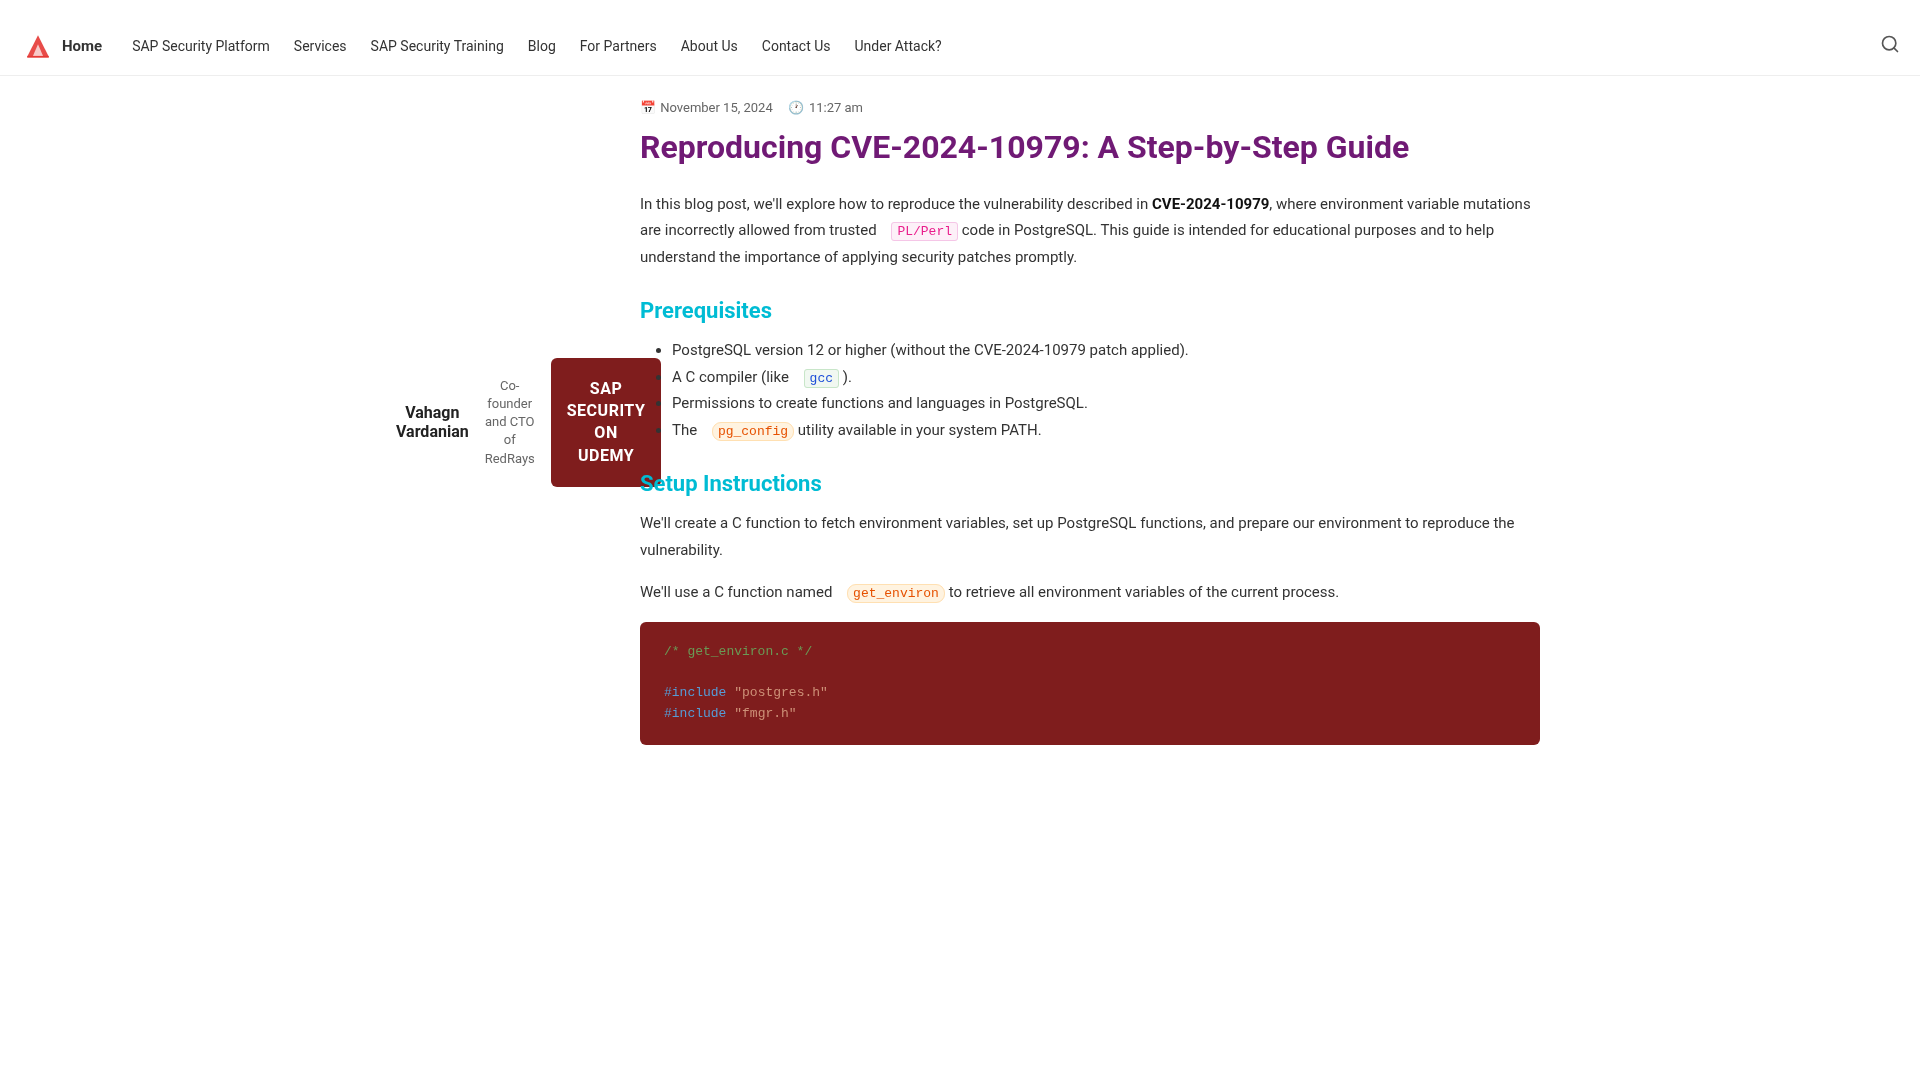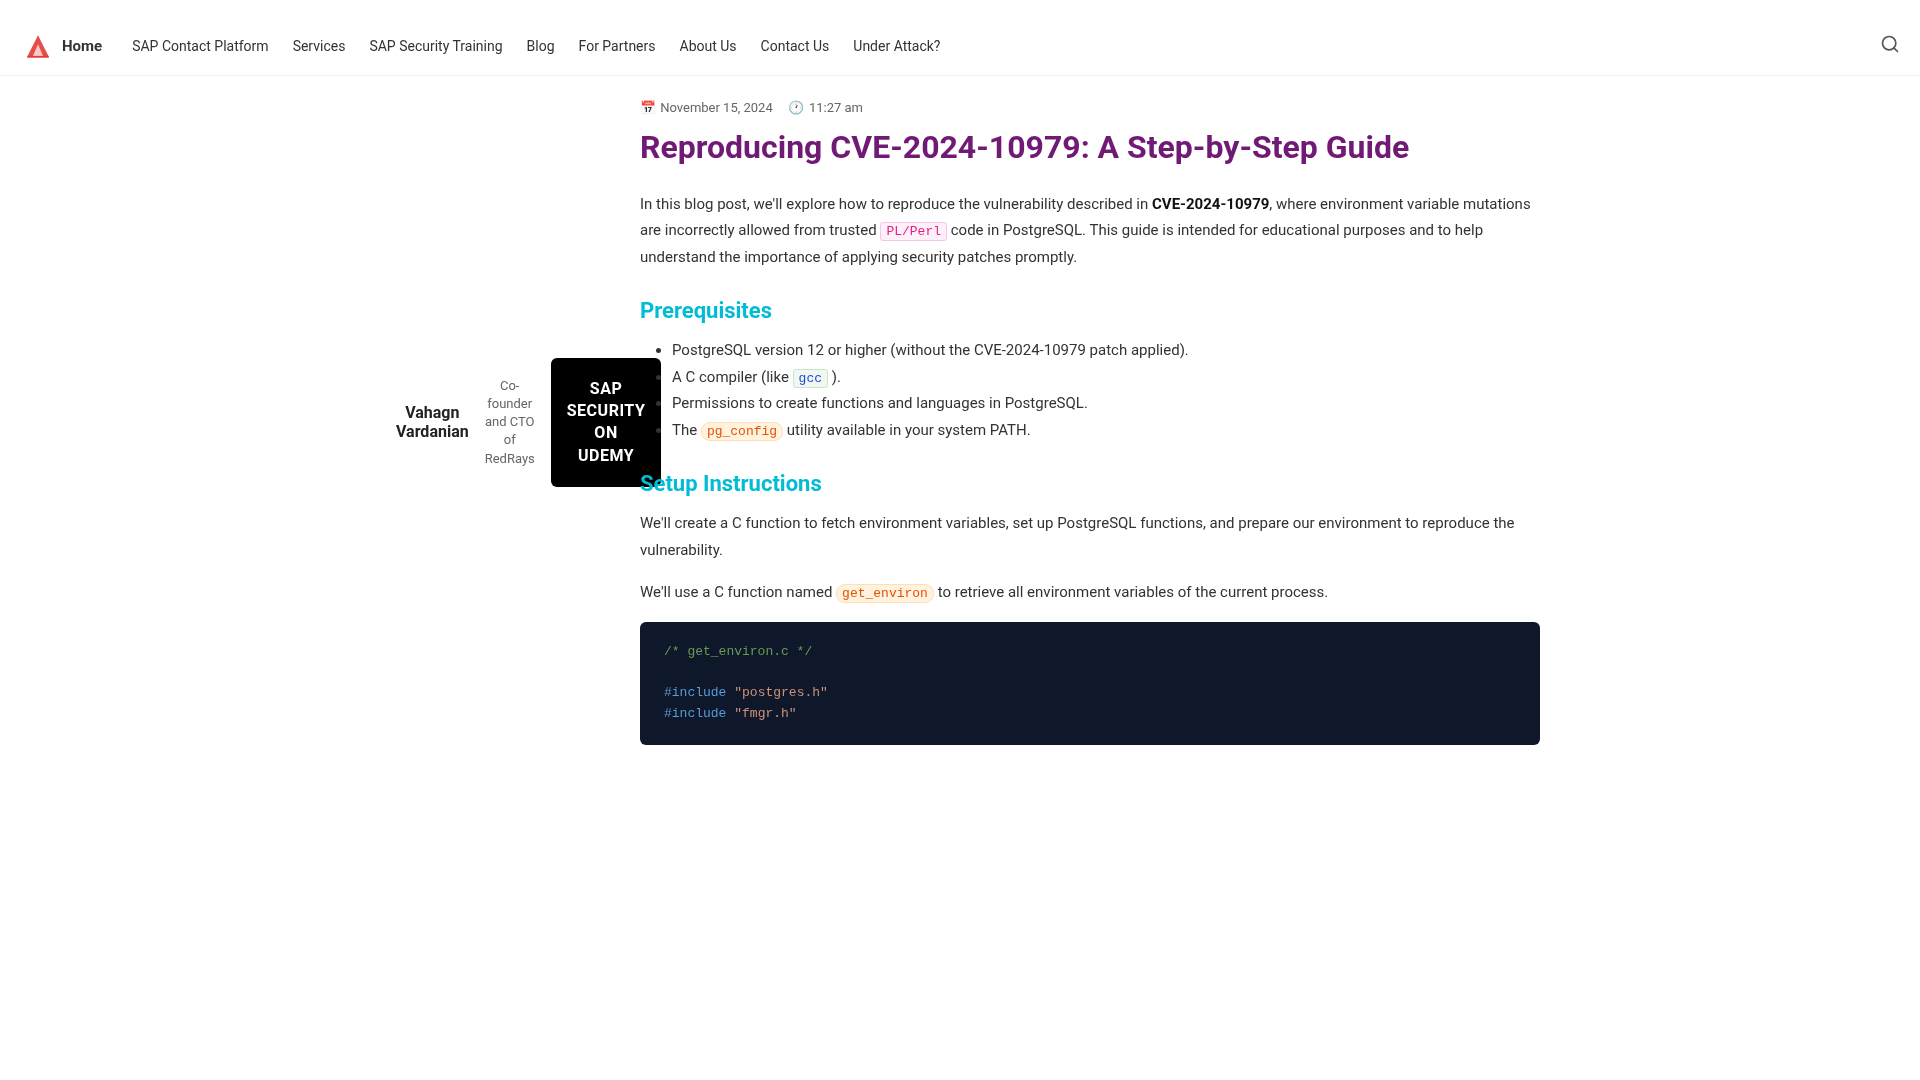--- a/index.html
+++ b/index.html
@@ -88,21 +88,21 @@
       text-align: center;
       color: #222;
     }
     .author-title {
       font-size: 13px;
       color: #666;
       text-align: center;
       line-height: 1.4;
     }
     .udemy-banner {
-      background: #000000;
+      background: #7f1d1d;
       color: #fff;
       padding: 20px 16px;
       border-radius: 6px;
       text-align: center;
       font-weight: 700;
       font-size: 16px;
       line-height: 1.4;
       width: 155px;
       cursor: pointer;
       text-transform: uppercase;
@@ -143,20 +143,21 @@
       margin-bottom: 16px;
       font-size: 15px;
     }
     .inline-code {
       background: #f5f5f5;
       border: 1px solid #ddd;
       border-radius: 3px;
       padding: 1px 5px;
       font-family: 'Courier New', monospace;
       font-size: 13px;
+      margin-left: 11px;
     }
     .inline-code.highlight-pink { color: #e91e8c; background: #fdf0f8; border-color: #f5c6e7; }
     .inline-code.highlight-green { color: #1d4ed8; background: #f1f8f1; border-color: #c8e6c9; }
     .inline-code.highlight-orange { color: #e65100; background: #fff3e0; border-color: #ffe0b2; border-radius: 9px; }
     .cve-bold { font-weight: 700; color: #111; }
 
     .section-heading {
       font-size: 22px;
       font-weight: 700;
       color: #00bcd4;
@@ -175,21 +176,21 @@
       margin-bottom: 16px;
     }
     .prereq-list li {
       font-size: 15px;
       line-height: 1.75;
       color: #333;
     }
 
     
     .code-block {
-      background: #0f172a;
+      background: #7f1d1d;
       border-radius: 6px;
       padding: 20px 24px;
       margin-top: 16px;
       overflow-x: auto;
     }
     .code-block pre {
       font-family: 'Courier New', Courier, monospace;
       font-size: 13px;
       color: #d4d4d4;
       line-height: 1.6;
@@ -209,21 +210,21 @@
       <rect width="40" height="40" rx="4" fill="#fff"></rect>
 
       <polygon points="8,32 20,8 32,32" fill="#e53935" opacity="0.9"></polygon>
       <polygon points="14,32 20,18 26,32" fill="#fff" opacity="0.7"></polygon>
       <line x1="8" y1="32" x2="32" y2="32" stroke="#e53935" stroke-width="2"></line>
     </svg>
     <span>Home</span>
   </a>
 
   <ul class="nav-links">
-    <li><a href="#">SAP Contact Platform</a></li>
+    <li><a href="#">SAP Security Platform</a></li>
     <li><a href="#">Services</a></li>
     <li><a href="#">SAP Security Training</a></li>
     <li><a href="#">Blog</a></li>
     <li><a href="#">For Partners</a></li>
     <li><a href="#">About Us</a></li>
     <li><a href="#">Contact Us</a></li>
     <li><a href="#">Under Attack?</a></li>
   </ul>
 
   <div class="nav-search">

